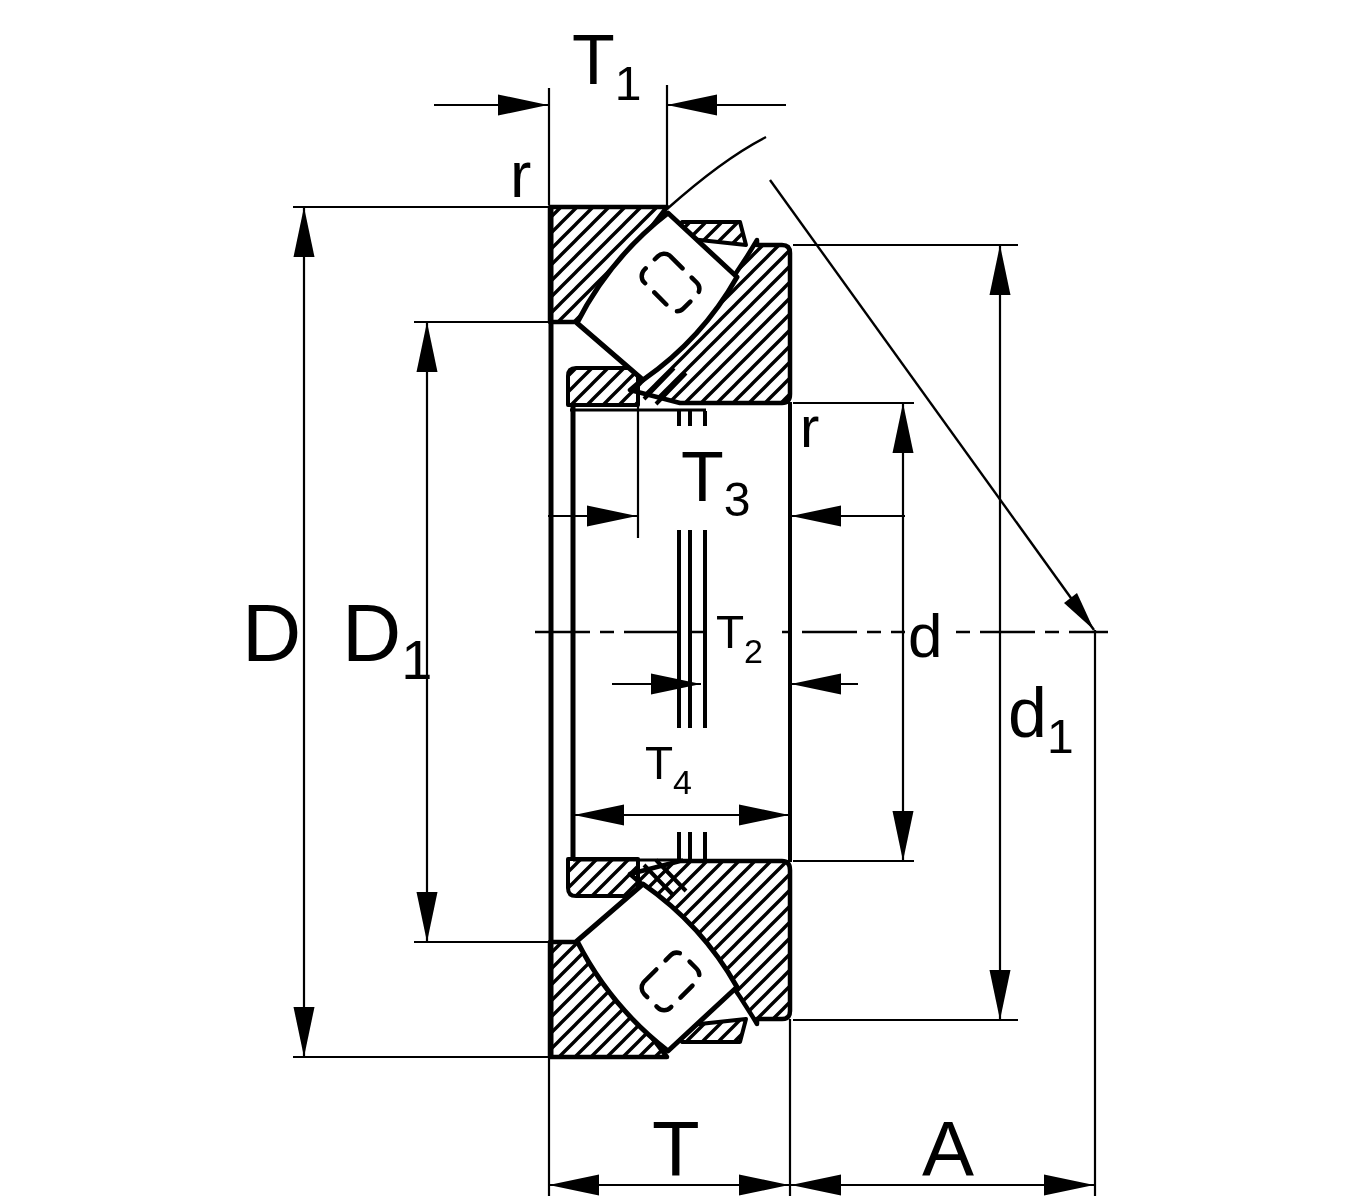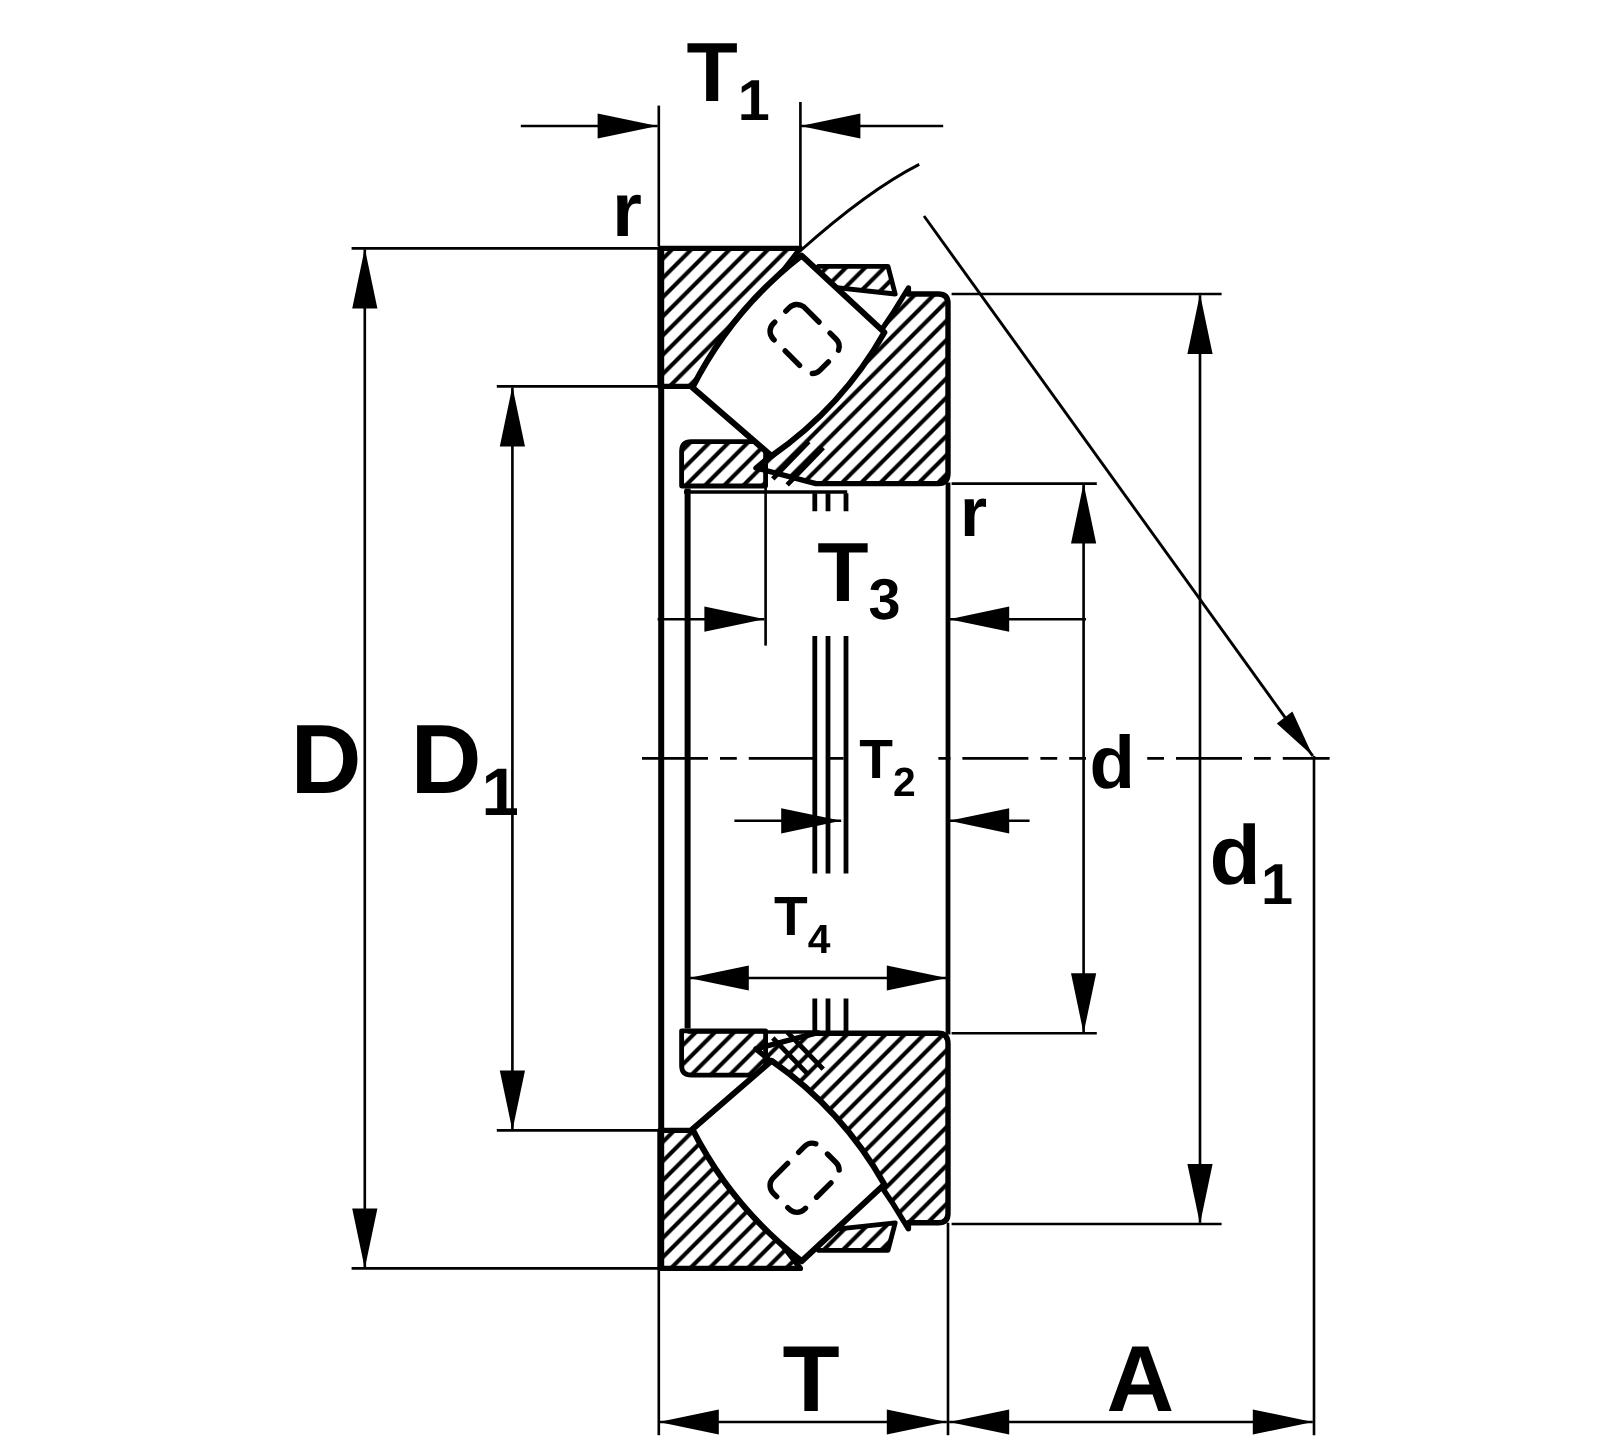--- a/index.html
+++ b/index.html
@@ -1,16 +1,16 @@
 <!DOCTYPE html>
 <html><head>
 <meta charset="utf-8">
 <style>
   html,body{margin:0;padding:0;background:#ffffff;}
-  .stage{width:1350px;height:1200px;position:relative;background:#ffffff;overflow:hidden;font-weight:bold;}
+  .stage{width:1350px;height:1200px;position:relative;background:#ffffff;overflow:hidden;}
   svg{display:block;}
   text{font-family:"Liberation Sans","DejaVu Sans",sans-serif;fill:#000;}
 </style>
 </head>
 <body>
 
 <div class="stage">
 <svg width="1350" height="1200" viewBox="0 0 1350 1200">
   <defs>
     <pattern id="hatch" width="16" height="16" patternUnits="userSpaceOnUse">

